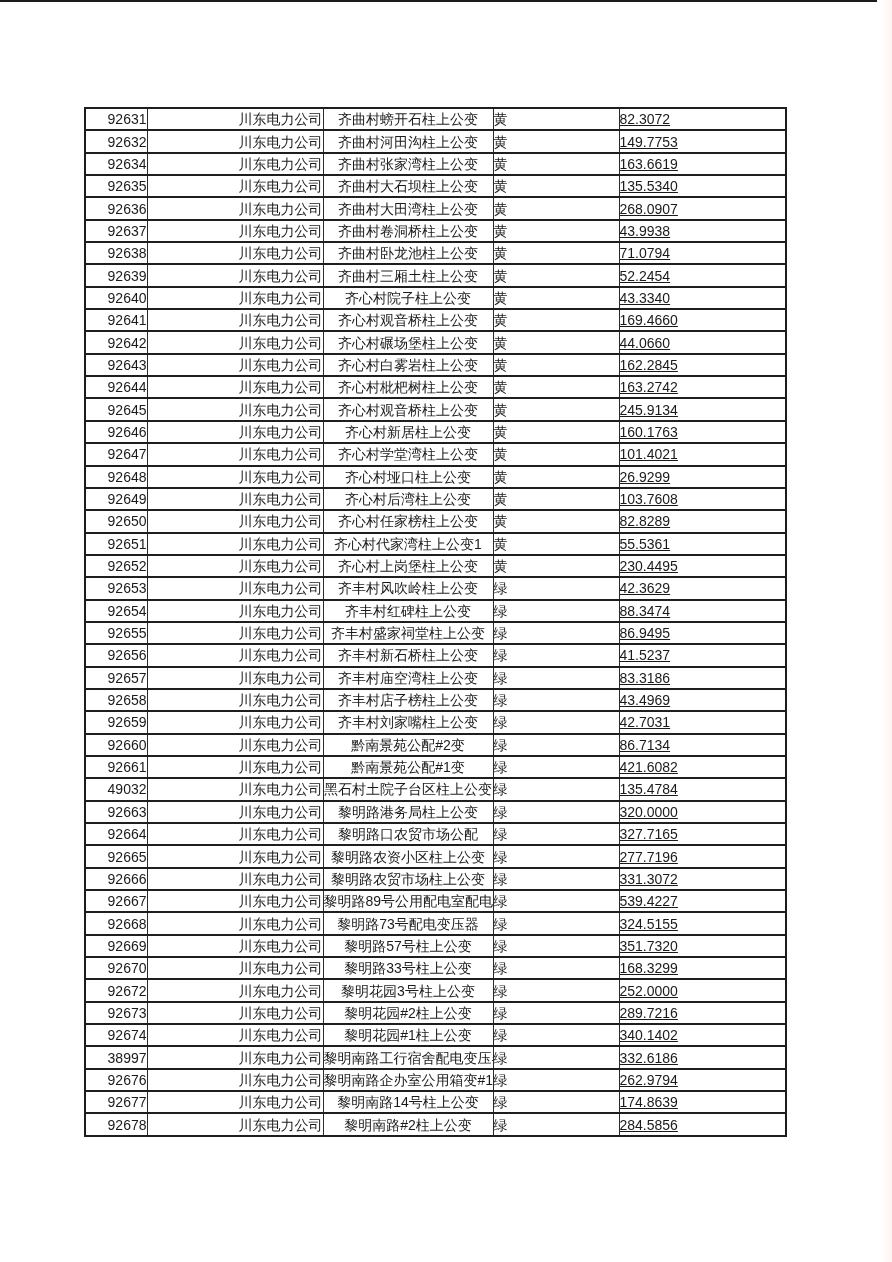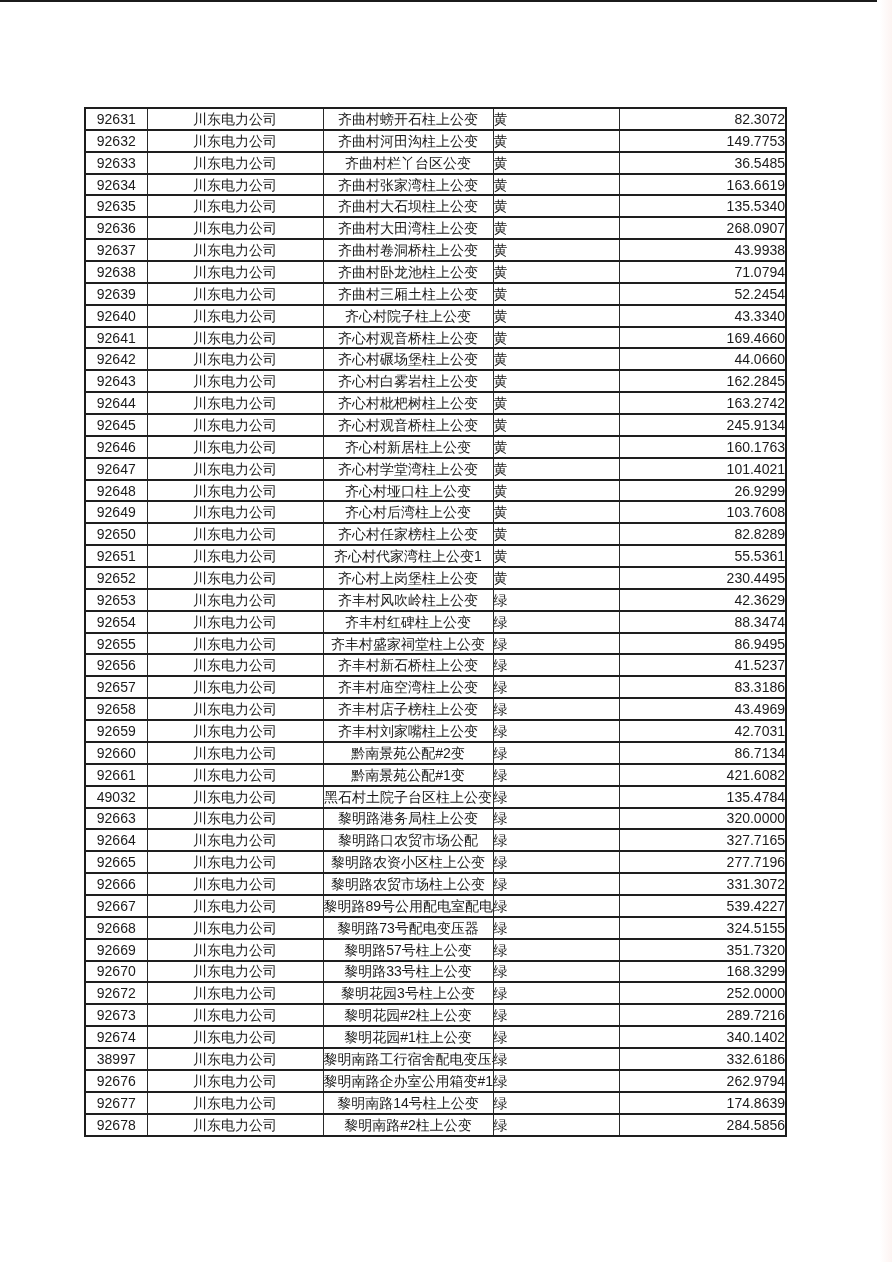--- a/index.html
+++ b/index.html
@@ -48,25 +48,25 @@
     border-top: 2px solid #1e1e1e;
     border-bottom: 2px solid #1e1e1e;
     font-size: 14px;
     line-height: 1;
     padding: 0;
     vertical-align: middle;
     white-space: nowrap;
     overflow: hidden;
     background: #ffffff;
   }
-  td.c-id     { text-align: center; }
-  td.c-company{ text-align: center; padding-left: 4px; }
+  td.c-id     { text-align: right; }
+  td.c-company{ text-align: right; padding-left: 4px; }
   td.c-name   { text-align: center; padding-left: 3px; }
   td.c-status { text-align: left; padding-left: 4px; }
-  td.c-value  { text-align: right; }
+  td.c-value  { text-align: left; text-decoration: underline; }
 </style>
 </head>
 <body>
 
 <div class="page">
   <div class="top-scan-line"></div>
   <div class="right-scan-strip"></div>
 
   <table class="data-table">
     <colgroup>
@@ -85,27 +85,20 @@
     <td class="c-value">82.3072</td>
   </tr>
         <tr>
     <td class="c-id">92632</td>
     <td class="c-company">川东电力公司</td>
     <td class="c-name">齐曲村河田沟柱上公变</td>
     <td class="c-status">黄</td>
     <td class="c-value">149.7753</td>
   </tr>
         <tr>
-    <td class="c-id">92633</td>
-    <td class="c-company">川东电力公司</td>
-    <td class="c-name">齐曲村栏丫台区公变</td>
-    <td class="c-status">黄</td>
-    <td class="c-value">36.5485</td>
-  </tr>
-        <tr>
     <td class="c-id">92634</td>
     <td class="c-company">川东电力公司</td>
     <td class="c-name">齐曲村张家湾柱上公变</td>
     <td class="c-status">黄</td>
     <td class="c-value">163.6619</td>
   </tr>
         <tr>
     <td class="c-id">92635</td>
     <td class="c-company">川东电力公司</td>
     <td class="c-name">齐曲村大石坝柱上公变</td>

